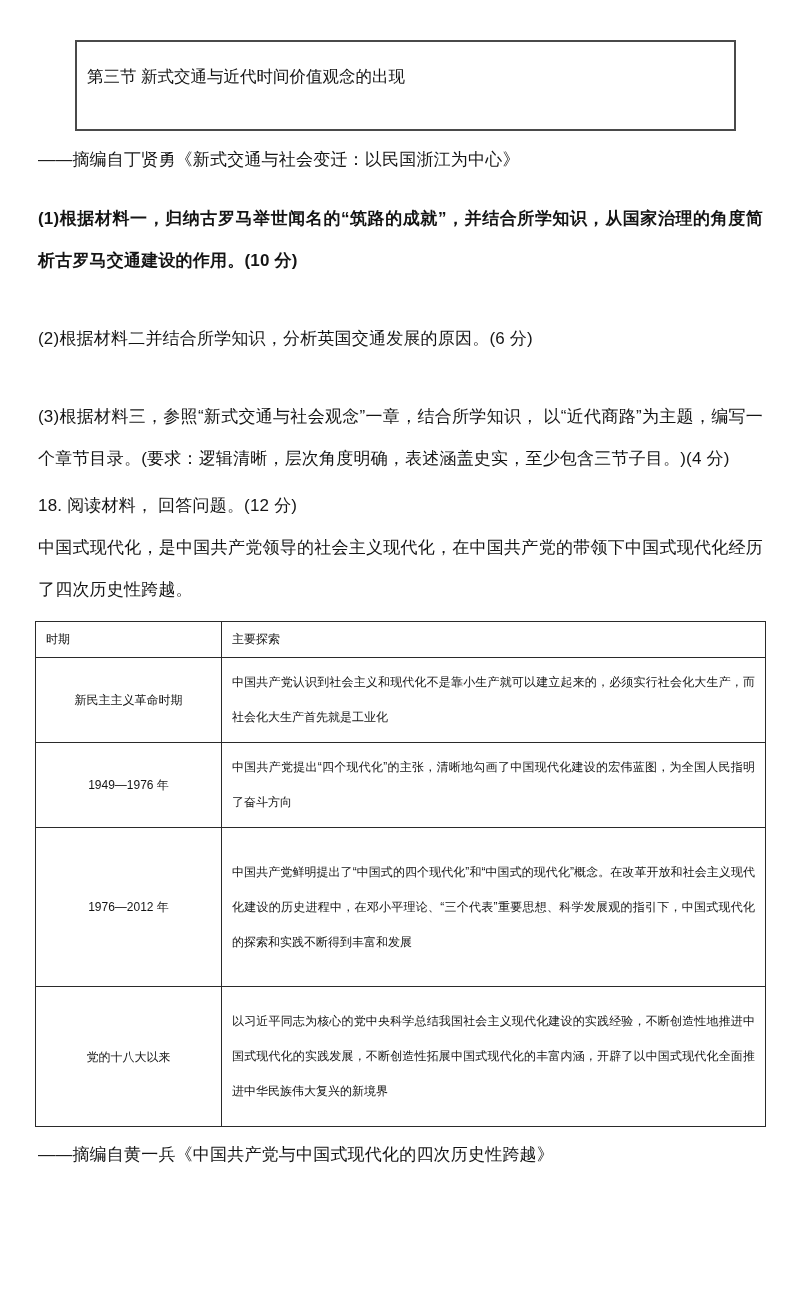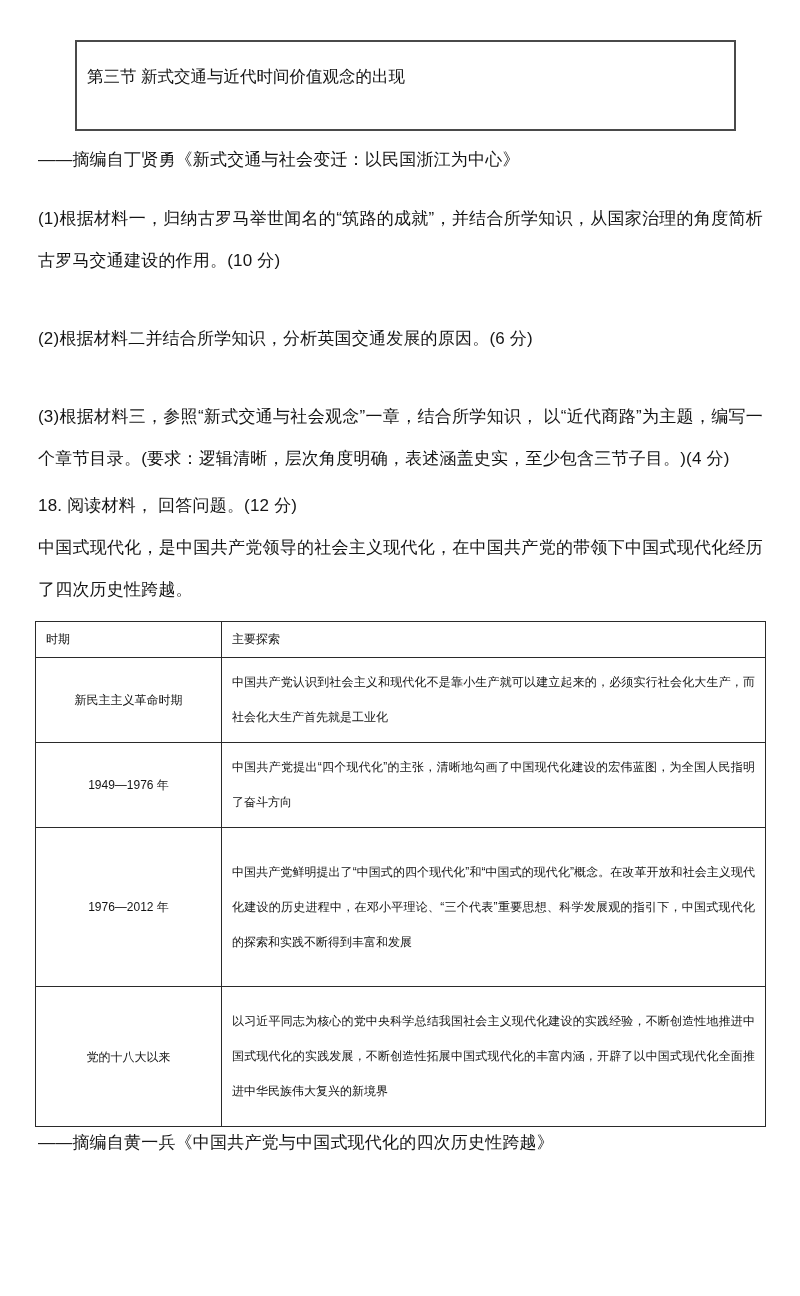--- a/index.html
+++ b/index.html
@@ -26,21 +26,21 @@
   }
   .para {
     font-size: 17px;
     line-height: 42px;
     text-align: justify;
     text-align-last: left;
     letter-spacing: 0.2px;
   }
   .source1 { margin-top: 13px; line-height: 32px; }
   .q { margin-top: 36px; }
-  .q-first { margin-top: 22px; }
+  .q-first { margin-top: 22px; font-weight: bold; }
   .tight { margin-top: 5px; }
   .mtable {
     margin-top: 10px;
     margin-left: -3px;
     width: 731px;
     border-collapse: collapse;
     table-layout: fixed;
   }
   .mtable td, .mtable th {
     border: 1.6px solid #2a2a2a;
@@ -63,21 +63,21 @@
     vertical-align: middle;
     text-align: justify;
     text-align-last: left;
     line-height: 35px;
     padding-top: 7px;
     padding-bottom: 7px;
   }
   .r1 .content-cell, .r2 .content-cell { height: 85px; }
   .r3 .content-cell { height: 159px; }
   .r4 .content-cell { height: 140px; }
-  .source2 { line-height: 32px; }
+  .source2 { margin-top: 12px; line-height: 32px; }
 </style>
 </head>
 <body>
 
 <div class="page">
 
   <div class="chapter-box">
     <span>第三节 新式交通与近代时间价值观念的出现</span>
   </div>
 

